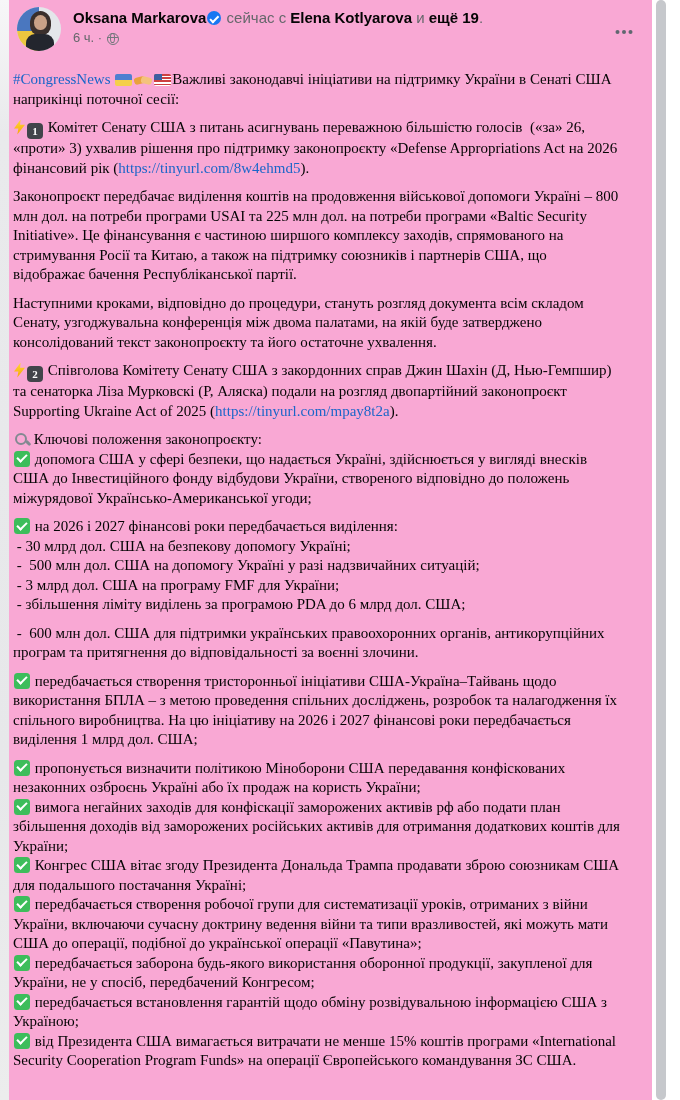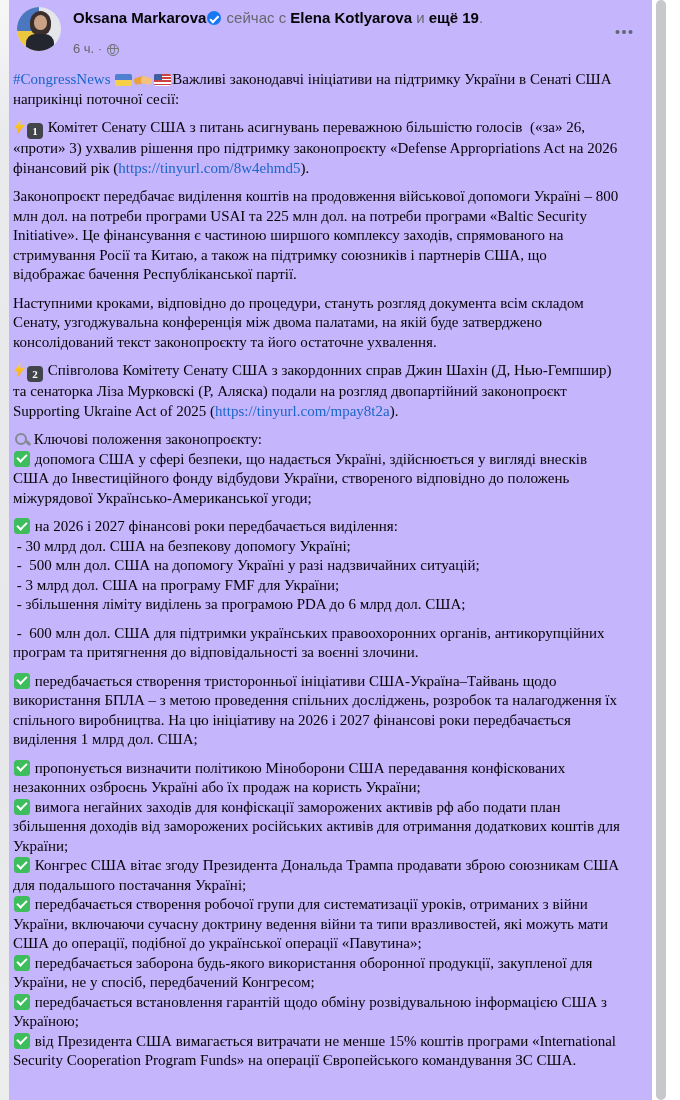--- a/index.html
+++ b/index.html
@@ -1,35 +1,35 @@
 <!DOCTYPE html>
 <html style="--link: #1b66c9; --fbblue: #1877f2; --green: #3dbd5b; --keycap: #41444a; --bolt: #f7a500; --boltTop: #ffd43a;"><head>
 <meta charset="utf-8">
 <style>
   html,body{margin:0;padding:0;}
   .page{position:relative;width:680px;height:1100px;background:#ffffff;overflow:hidden;
         font-family:"Liberation Sans","DejaVu Sans",sans-serif;color:#050505;}
   .left-strip{position:absolute;left:0;top:0;bottom:0;width:9px;
               background:linear-gradient(#f7f7f8, #e9eaec 12%, #e7e8ea 70%, #eceded);}
-  .card{position:absolute;left:9px;top:0;right:28px;bottom:0;background:#c4b5fd;}
+  .card{position:absolute;left:9px;top:0;right:28px;bottom:0;background:#f9a8d4;}
 
   
   .header{position:relative;height:54px;padding:8px 10px 0 64px;}
   .avatar{position:absolute;left:8px;top:7px;width:44px;height:44px;border-radius:50%;
           overflow:hidden;background:#e4e6ea;cursor:pointer;}
   .av-flag{position:absolute;left:0;top:0;width:50%;height:100%;
            background:linear-gradient(#4a77bf 0 55%, #ecc63f 55% 100%);}
   .av-hair{position:absolute;left:13px;top:4px;width:21px;height:24px;border-radius:50% 50% 40% 40%;background:#3a2f2c;}
   .av-face{position:absolute;left:17px;top:8px;width:13px;height:15px;border-radius:50% 50% 46% 46%;background:#c9a187;}
   .av-body{position:absolute;left:9px;top:27px;width:28px;height:18px;border-radius:9px 9px 0 0;background:#23262e;}
 
   .name-line{font-size:15px;line-height:20px;}
   .bold{font-weight:700;}
   .meta{color:#65676b;font-weight:400;}
-  .sub-line{font-size:13px;line-height:17px;color:#65676b;margin-top:12px;}
+  .sub-line{font-size:13px;line-height:17px;color:#65676b;margin-top:1px;}
   a.inline{cursor:pointer;text-decoration:none;color:inherit;}
 
   .verified{display:inline-block;width:14px;height:14px;border-radius:50%;
             background:var(--fbblue,#1877f2);position:relative;vertical-align:-2px;margin:0 1px;}
   .verified::after{content:"";position:absolute;left:4.5px;top:2.5px;width:3px;height:6.5px;
             border-right:2px solid #fff;border-bottom:2px solid #fff;transform:rotate(45deg);}
 
   .globe{display:inline-block;width:12px;height:12px;border:1.3px solid #73777c;border-radius:50%;
          position:relative;vertical-align:-2.5px;box-sizing:border-box;margin-left:1px;}
   .globe::before{content:"";position:absolute;left:-1px;top:3.8px;width:11px;height:1.2px;background:#73777c;}

